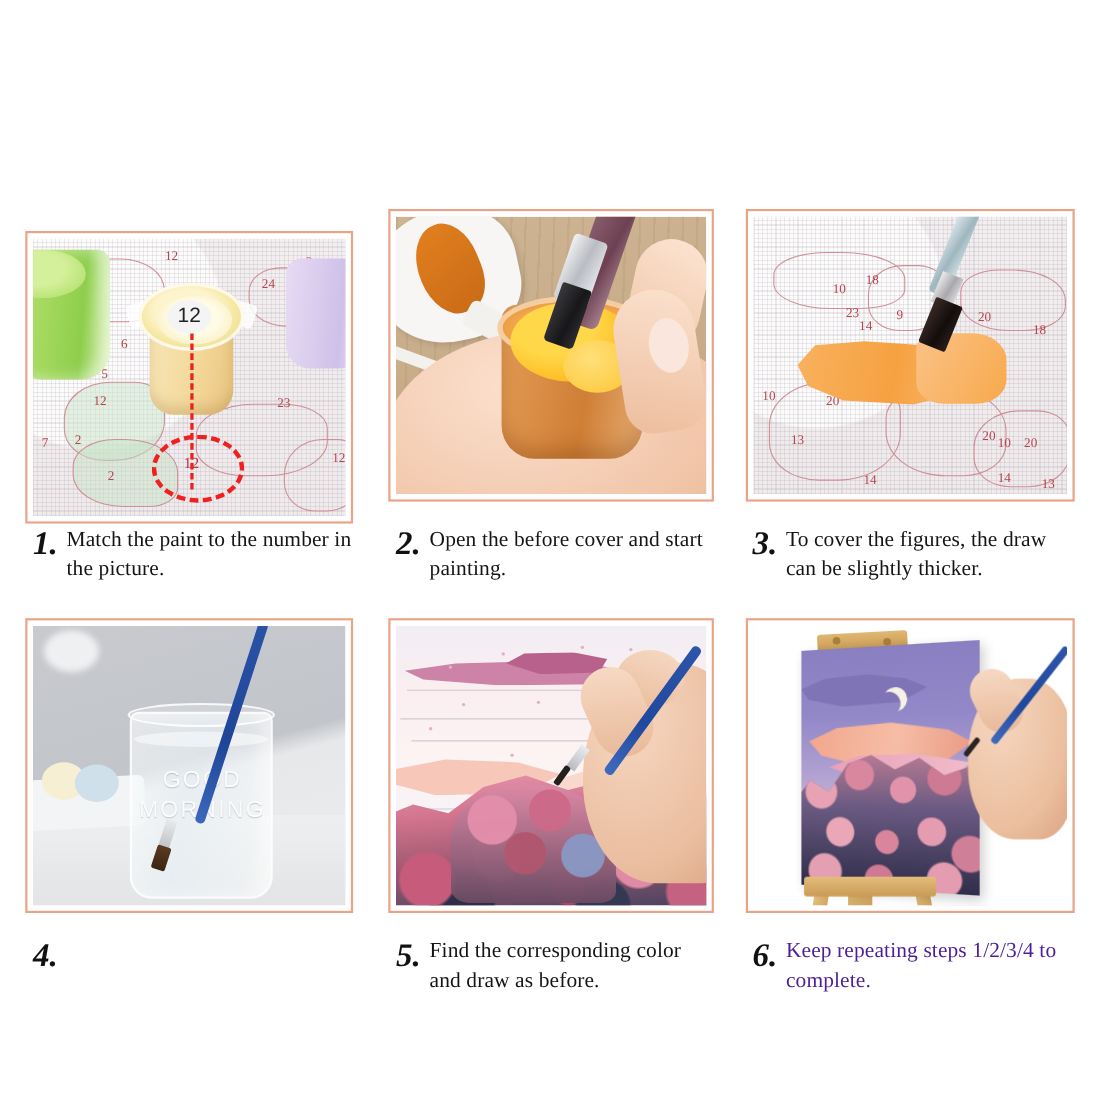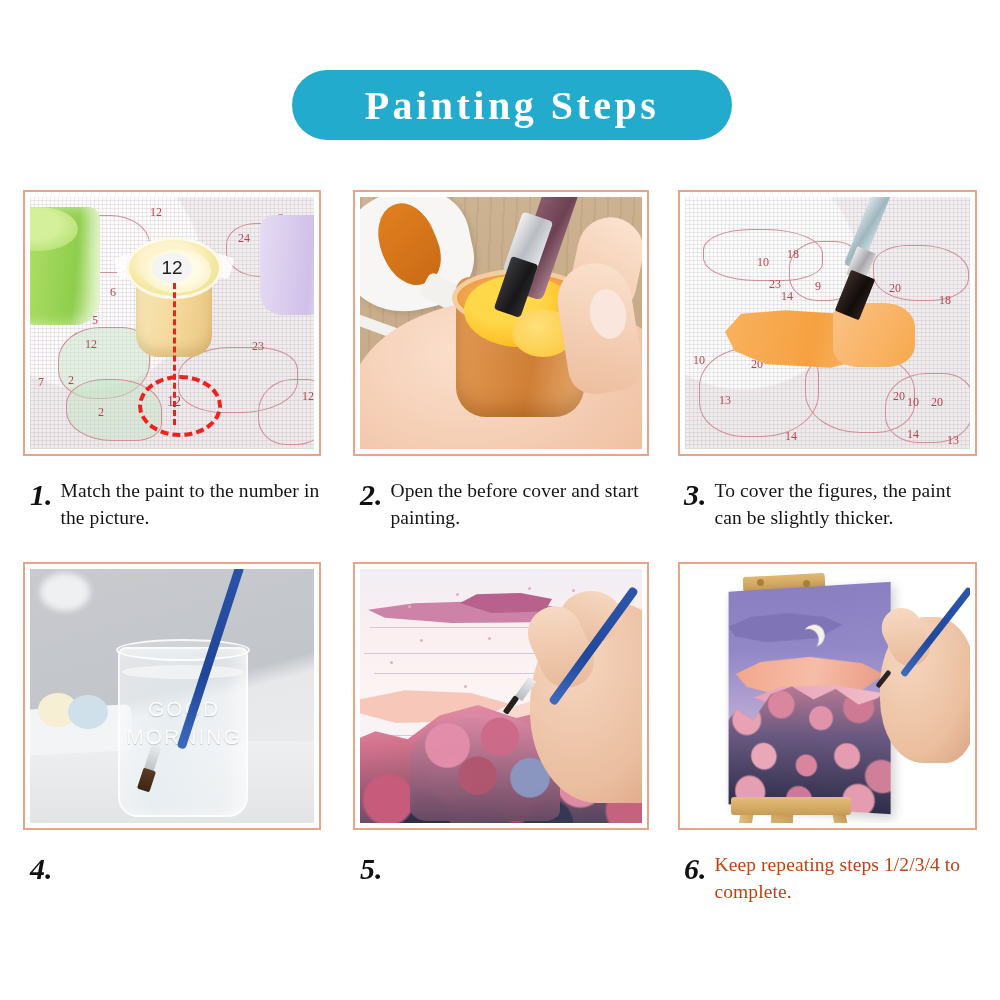--- a/index.html
+++ b/index.html
@@ -537,26 +537,23 @@
   #p6 .b6-tip {
     position: absolute; right: 84px; top: 100px; width: 5px; height: 20px;
     background: #2a2522; border-radius: 2px; transform: rotate(38deg);
   }
 </style>
 </head>
 <body>
 
 <div id="page">
 
-  <div id="banner" style="background: rgb(35, 171, 206);">
-    <div id="banner-text" style="color: rgb(255, 255, 255);">Painting Steps</div>
-  </div>
 
   <div class="panel" id="p1" style="left:23px; top:190px; width:298px; height:266px;">
-    <div class="frame" style="border-color: rgb(233, 163, 135);">
+    <div class="frame" style="border-color: rgb(233, 163, 135); margin-top: 20px;">
       <div class="photo">
         <div class="canvasbg"></div>
         <div class="weave"></div>
 
         <div class="outline blob-green" style="left:28px; top:130px; width:92px; height:72px; border-radius:46% 30% 50% 40%;"></div>
         <div class="outline blob-green" style="left:36px; top:182px; width:96px; height:62px; border-radius:40% 50% 28% 48%;"></div>
         <div class="outline" style="left:148px; top:150px; width:120px; height:66px; border-radius:44% 34% 48% 38%;"></div>
         <div class="outline" style="left:196px; top:26px; width:74px; height:54px; border-radius:40% 48% 32% 46%;"></div>
         <div class="outline" style="left:40px; top:18px; width:80px; height:58px; border-radius:36% 50% 44% 30%;"></div>
         <div class="outline" style="left:228px; top:182px; width:70px; height:66px; border-radius:50% 30% 44% 40%;"></div>
@@ -671,21 +668,21 @@
         <div class="stroke2"></div>
         <div class="b-handle"></div>
         <div class="b-ferrule"></div>
         <div class="b-bristle"></div>
       </div>
     </div>
   </div>
 
   <div class="caption" style="left:684px; top:478px; width:296px;">
     <div class="step-num">3.</div>
-    <div class="step-text" style="color: rgb(20, 20, 20);">To cover the figures, the paint can be slightly thicker.</div>
+    <div class="step-text" style="color: rgb(20, 20, 20);">To cover the figures, the draw can be slightly thicker.</div>
   </div>
 
   <div class="panel" id="p4" style="left:23px; top:562px; width:298px; height:268px;">
     <div class="frame" style="border-color: rgb(233, 163, 135);">
       <div class="photo">
         <div class="bg"></div>
         <div class="blurobj"></div>
         <div class="table"></div>
         <div class="tray"></div>
         <div class="egg1"></div>
@@ -737,20 +734,21 @@
         <div class="thumb5"></div>
         <div class="b5-handle"></div>
         <div class="b5-ferrule"></div>
         <div class="b5-tip"></div>
       </div>
     </div>
   </div>
 
   <div class="caption" style="left:360px; top:852px; width:292px;">
     <div class="step-num">5.</div>
+    <div class="step-text" style="color: rgb(20, 20, 20);">Find the corresponding color and draw as before.</div>
   </div>
 
   <div class="panel" id="p6" style="left:678px; top:562px; width:299px; height:268px;">
     <div class="frame" style="border-color: rgb(233, 163, 135);">
       <div class="photo">
         <div class="bg"></div>
         <div class="easel-post"></div>
         <div class="easel-leg-r"></div>
         <div class="easel-leg-l"></div>
         <div class="easel-top"></div>
@@ -772,16 +770,16 @@
         <div class="hand6"></div>
         <div class="thumb6"></div>
         <div class="b6-handle"></div>
         <div class="b6-tip"></div>
       </div>
     </div>
   </div>
 
   <div class="caption" style="left:684px; top:852px; width:290px;">
     <div class="step-num">6.</div>
-    <div class="step-text" style="color: #c2410c;">Keep repeating steps 1/2/3/4 to complete.</div>
+    <div class="step-text" style="color: #4c1d95;">Keep repeating steps 1/2/3/4 to complete.</div>
   </div>
 
 </div>
 
 </body></html>

